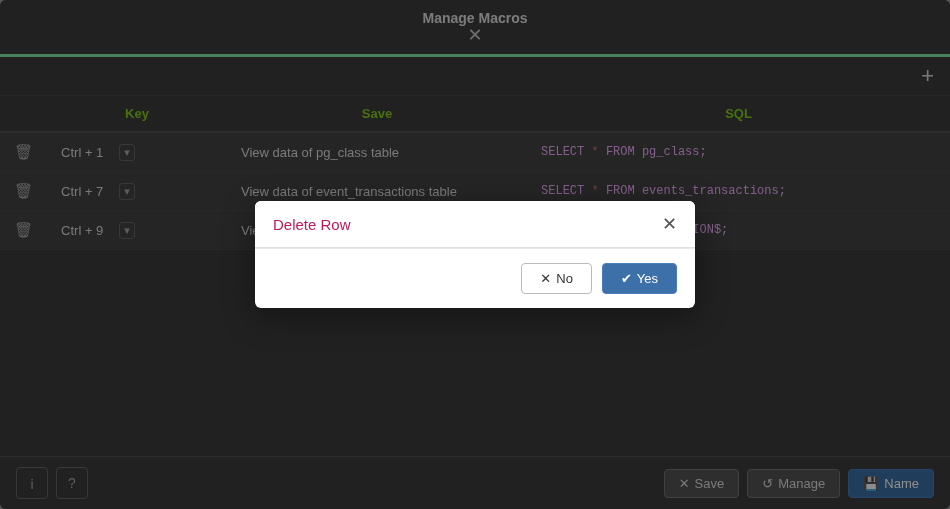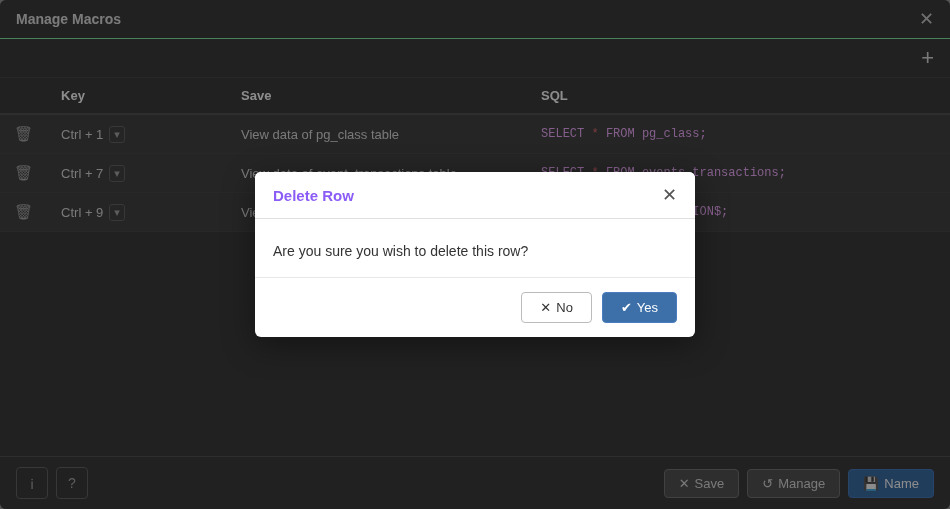--- a/index.html
+++ b/index.html
@@ -24,22 +24,23 @@
       position: relative;
       overflow: hidden;
     }
 
     .main-header {
       display: flex;
       align-items: center;
       justify-content: space-between;
       padding: 10px 16px;
       background: #3c3c3c;
-      border-bottom: 1px solid #86efac;
+      border-bottom: 3px solid #86efac;
       color: #ddd;
+      flex-direction: column;
     }
 
     .main-header-title {
       font-size: 14px;
       font-weight: 600;
       color: #e0e0e0;
     }
 
     .main-header-close {
       cursor: pointer;
@@ -78,23 +79,23 @@
       width: 100%;
       border-collapse: collapse;
     }
 
     thead tr {
       background: #3c3c3c;
       border-bottom: 2px solid #555;
     }
 
     thead th {
-      text-align: left;
+      text-align: center;
       padding: 10px 14px;
-      color: #ffffff;
+      color: #84cc16;
       font-weight: 600;
       font-size: 13px;
     }
 
     thead th:first-child {
       width: 40px;
     }
 
     thead th:nth-child(2) {
       width: 180px;
@@ -122,21 +123,21 @@
 
     .delete-icon {
       cursor: pointer;
       color: #aaa;
       font-size: 15px;
     }
 
     .key-cell {
       display: flex;
       align-items: center;
-      gap: 6px;
+      gap: 16px;
     }
 
     .key-text {
       color: #ddd;
     }
 
     .dropdown-arrow {
       cursor: pointer;
       background: none;
       border: 1px solid #666;
@@ -245,22 +246,22 @@
       display: flex;
       align-items: center;
       justify-content: space-between;
       padding: 14px 18px;
       border-bottom: 1px solid #e0e0e0;
       background: #fff;
     }
 
     .confirm-title {
       font-size: 15px;
-      font-weight: 700;
-      color: #8b5cf6;
+      font-weight: 400;
+      color: #be185d;
     }
 
     .confirm-close {
       background: none;
       border: none;
       font-size: 18px;
       cursor: pointer;
       color: #555;
       line-height: 1;
     }
@@ -387,23 +388,20 @@
       </button>
     </div>
   </div>
 
   <div class="overlay">
     <div class="confirm-dialog">
       <div class="confirm-header">
         <span class="confirm-title">Delete Row</span>
         <button class="confirm-close">✕</button>
       </div>
-      <div class="confirm-body">
-        <span>Are you sure you wish to delete this row?</span>
-      </div>
       <div class="confirm-footer">
         <button class="confirm-no">
           <span>✕</span>
           <span>No</span>
         </button>
         <button class="confirm-yes">
           <span>✔</span>
           <span>Yes</span>
         </button>
       </div>

